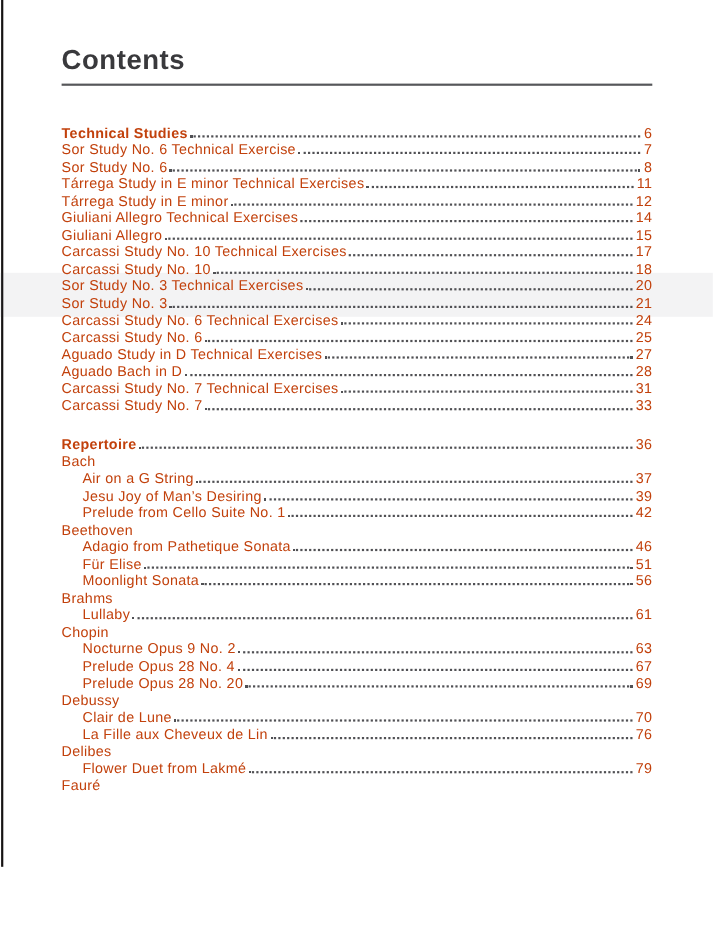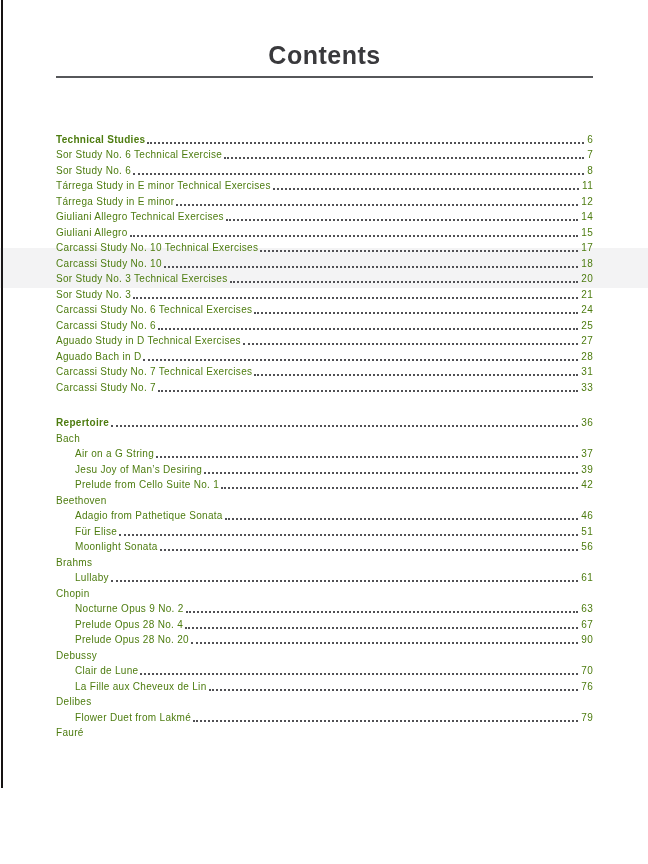--- a/index.html
+++ b/index.html
@@ -19,37 +19,37 @@
   .scan-line {
     position: absolute; left: 1px; top: 0;
     width: 2px; height: 788px;
     background: #161313;
   }
   .scan-band {
     position: absolute; left: 0; top: 248px;
     width: 648px; height: 40px;
     background: rgba(90, 90, 95, 0.07);
   }
-  .header { position: absolute; left: 56px; top: 42px; width: 537px; text-align: center; }
+  .header { position: absolute; left: 56px; top: 42px; width: 537px; }
   .title {
     font-size: 25px;
     font-weight: 700;
     letter-spacing: 0.5px;
     color: #39393c;
     line-height: 1.1;
   }
   .title-rule {
     margin-top: 6px;
     height: 2px;
     background: #56575a;
   }
   .toc {
-    position: absolute; left: 56px; top: 131px; width: 537px;
-    font-size: 10px;
-    color: #4d7c0f;
+    position: absolute; left: 56px; top: 112px; width: 537px;
+    font-size: 13px;
+    color: #c2410c;
     letter-spacing: 0.3px;
   }
   .toc-section + .toc-section { margin-top: 20px; }
   .toc-row {
     display: flex;
     align-items: flex-end;
     height: 15.5px;
     white-space: nowrap;
   }
   .toc-row.indent { padding-left: 19px; }
@@ -222,21 +222,21 @@
           <span class="toc-page">63</span>
         </div>
         <div class="toc-row indent">
           <span class="toc-label">Prelude Opus 28 No. 4</span>
           <span class="toc-dots"></span>
           <span class="toc-page">67</span>
         </div>
         <div class="toc-row indent">
           <span class="toc-label">Prelude Opus 28 No. 20</span>
           <span class="toc-dots"></span>
-          <span class="toc-page">90</span>
+          <span class="toc-page">69</span>
         </div>
         <div class="toc-row">
           <span class="toc-label">Debussy</span>
         </div>
         <div class="toc-row indent">
           <span class="toc-label">Clair de Lune</span>
           <span class="toc-dots"></span>
           <span class="toc-page">70</span>
         </div>
         <div class="toc-row indent">

